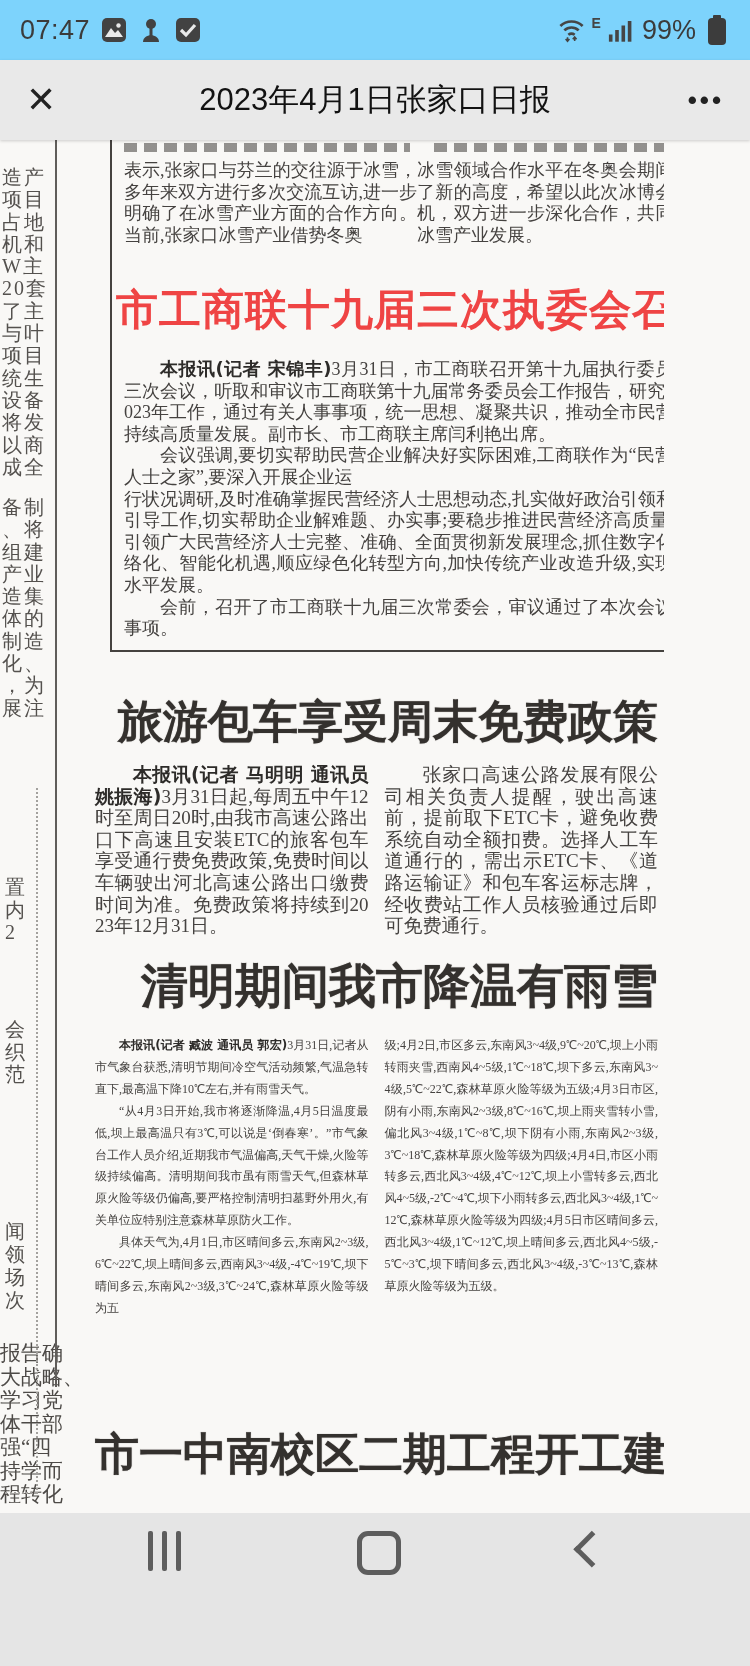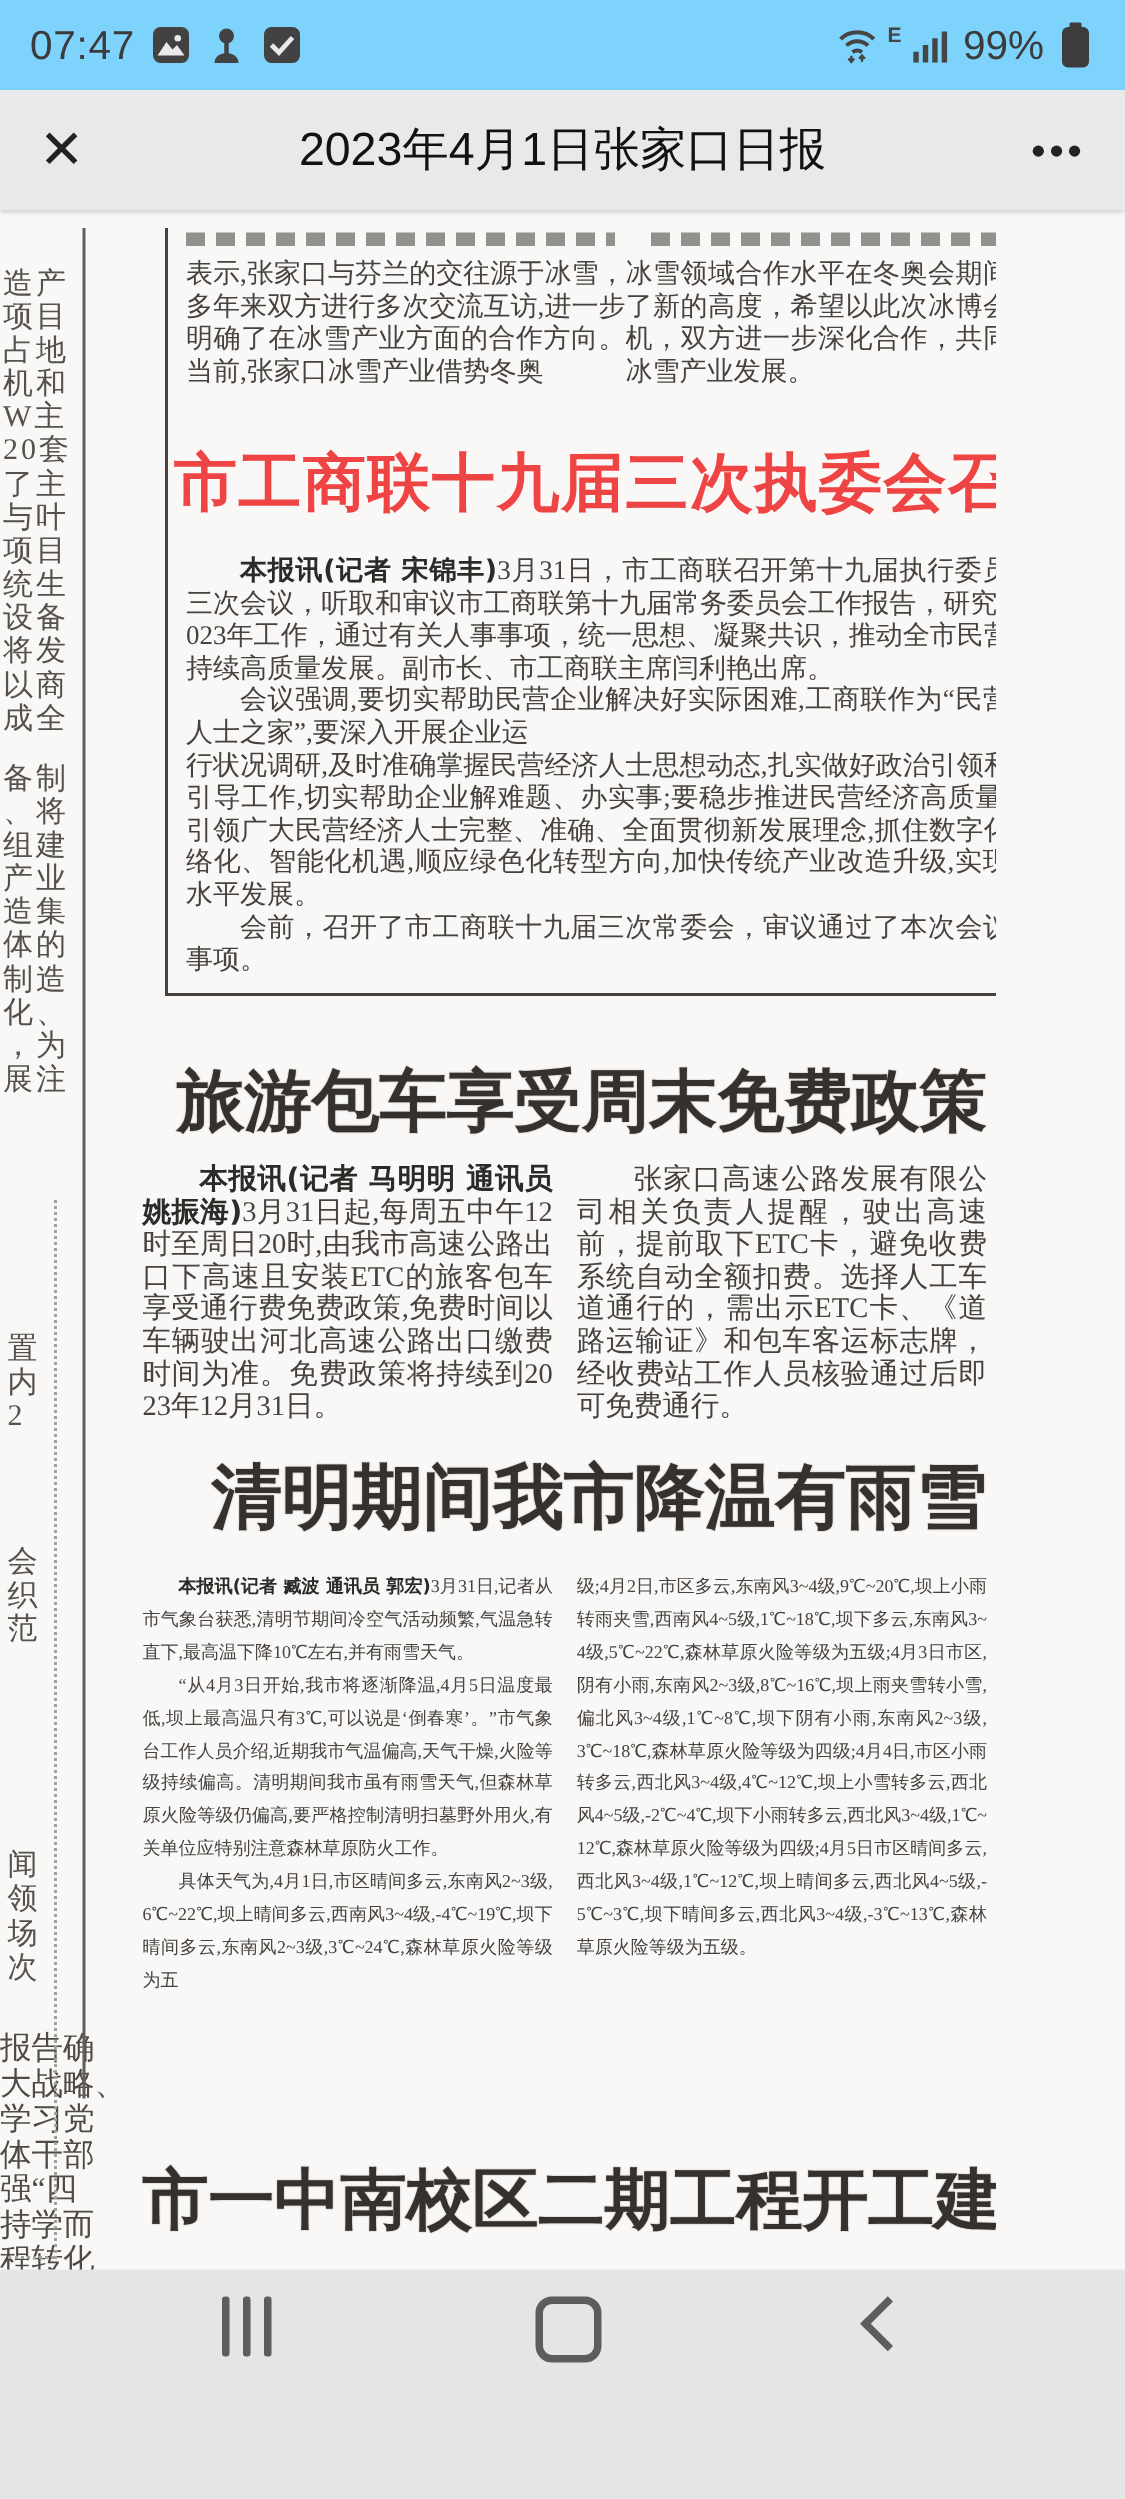--- a/index.html
+++ b/index.html
@@ -18,21 +18,21 @@
   .net-e { font-size:14px; font-weight:bold; color:#444; transform:translateY(-7px); }
 
   
   .app-header { position:absolute; left:0; top:60px; width:750px; height:80px; background:#e9e9e9;
     display:flex; align-items:center; padding:0 26px; box-shadow:0 1px 3px rgba(0,0,0,.18); z-index:5; }
   .hd-close { font-size:36px; color:#222; width:60px; cursor:pointer; }
   .hd-title { flex:1; text-align:center; font-size:31px; color:#121212; font-family:"Liberation Sans",sans-serif; }
   .hd-menu { width:60px; text-align:right; font-size:26px; font-weight:bold; letter-spacing:3px; color:#222; cursor:pointer; }
 
   
-  .content { position:absolute; left:0; top:152px; width:664px; height:1373px; background:#f9f8f6; overflow:hidden;
+  .content { position:absolute; left:0; top:140px; width:664px; height:1373px; background:#f9f8f6; overflow:hidden;
     font-family:"Liberation Serif", serif; color:#454240; }
   .edge-right { position:absolute; left:737px; top:0; width:13px; height:540px;
     background:linear-gradient(180deg,#cdcdcd 0%,#e2e1df 55%,#f4f3f1 100%); }
 
   
   .frag { position:absolute; color:#54514e; }
   .lm-col1 { left:2px; top:26px; font-size:20px; line-height:22.3px; letter-spacing:2px; white-space:nowrap; }
   .lm-col2 { left:2px; top:356px; font-size:20px; line-height:22.3px; letter-spacing:2px; white-space:nowrap; }
   .lm-g1 { left:5px; top:736px; font-size:20px; line-height:22.5px; }
   .lm-g2 { left:5px; top:878px; font-size:20px; line-height:22.5px; }

